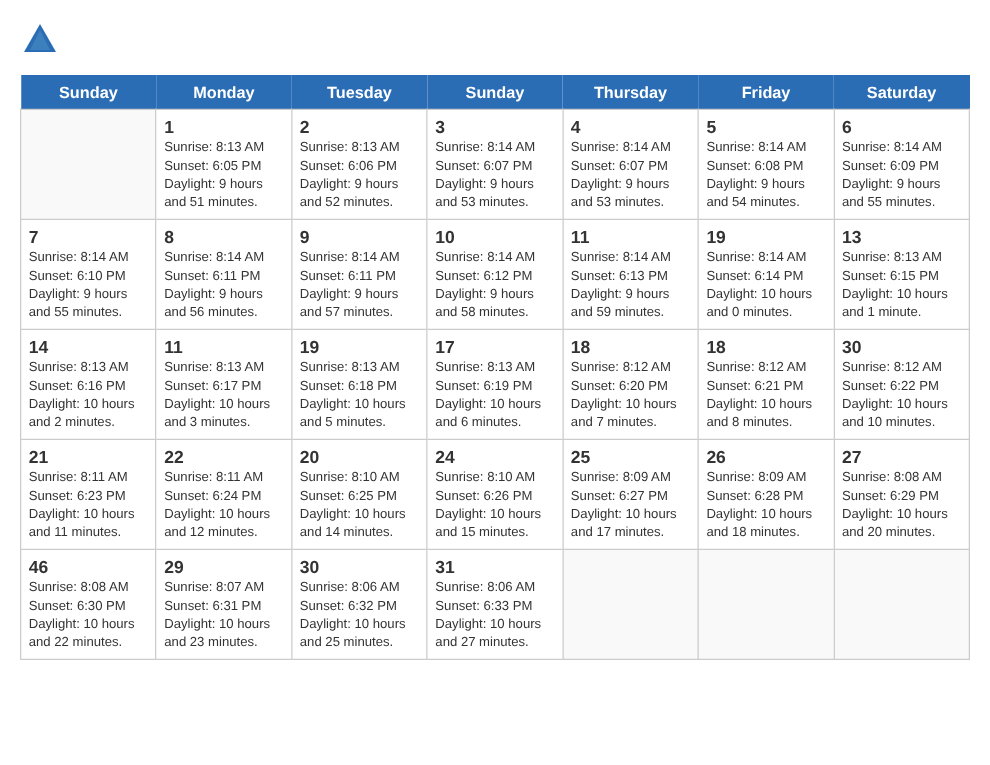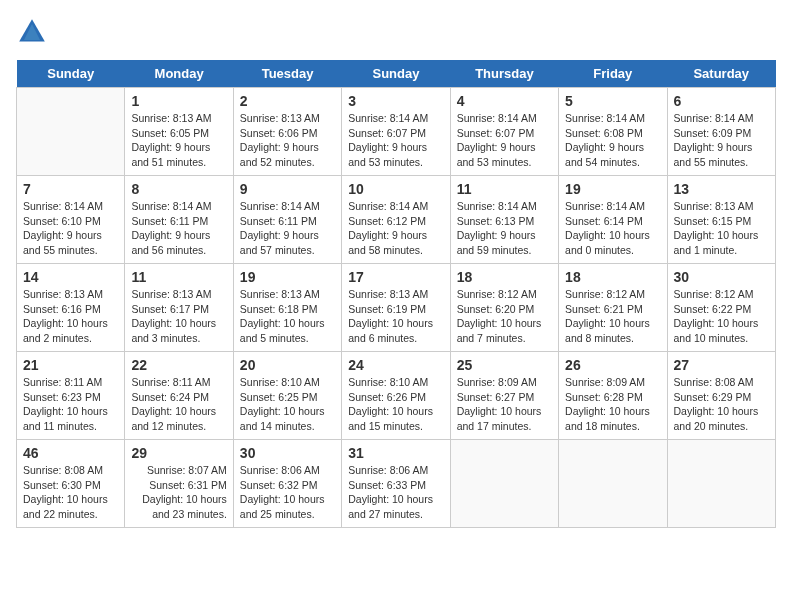--- a/index.html
+++ b/index.html
@@ -321,21 +321,21 @@
       <tr>
         <td>
           <span class="day-number">46</span>
           <div class="cell-content" style="white-space: pre-line;">Sunrise: 8:08 AM
 Sunset: 6:30 PM
 Daylight: 10 hours
 and 22 minutes.</div>
         </td>
         <td>
           <span class="day-number">29</span>
-          <div class="cell-content" style="white-space: pre-line; text-align: right;">Sunrise: 8:07 AM
+          <div class="cell-content" style="white-space: pre-line;">Sunrise: 8:07 AM
 Sunset: 6:31 PM
 Daylight: 10 hours
 and 23 minutes.</div>
         </td>
         <td>
           <span class="day-number">30</span>
           <div class="cell-content" style="white-space: pre-line;">Sunrise: 8:06 AM
 Sunset: 6:32 PM
 Daylight: 10 hours
 and 25 minutes.</div>

